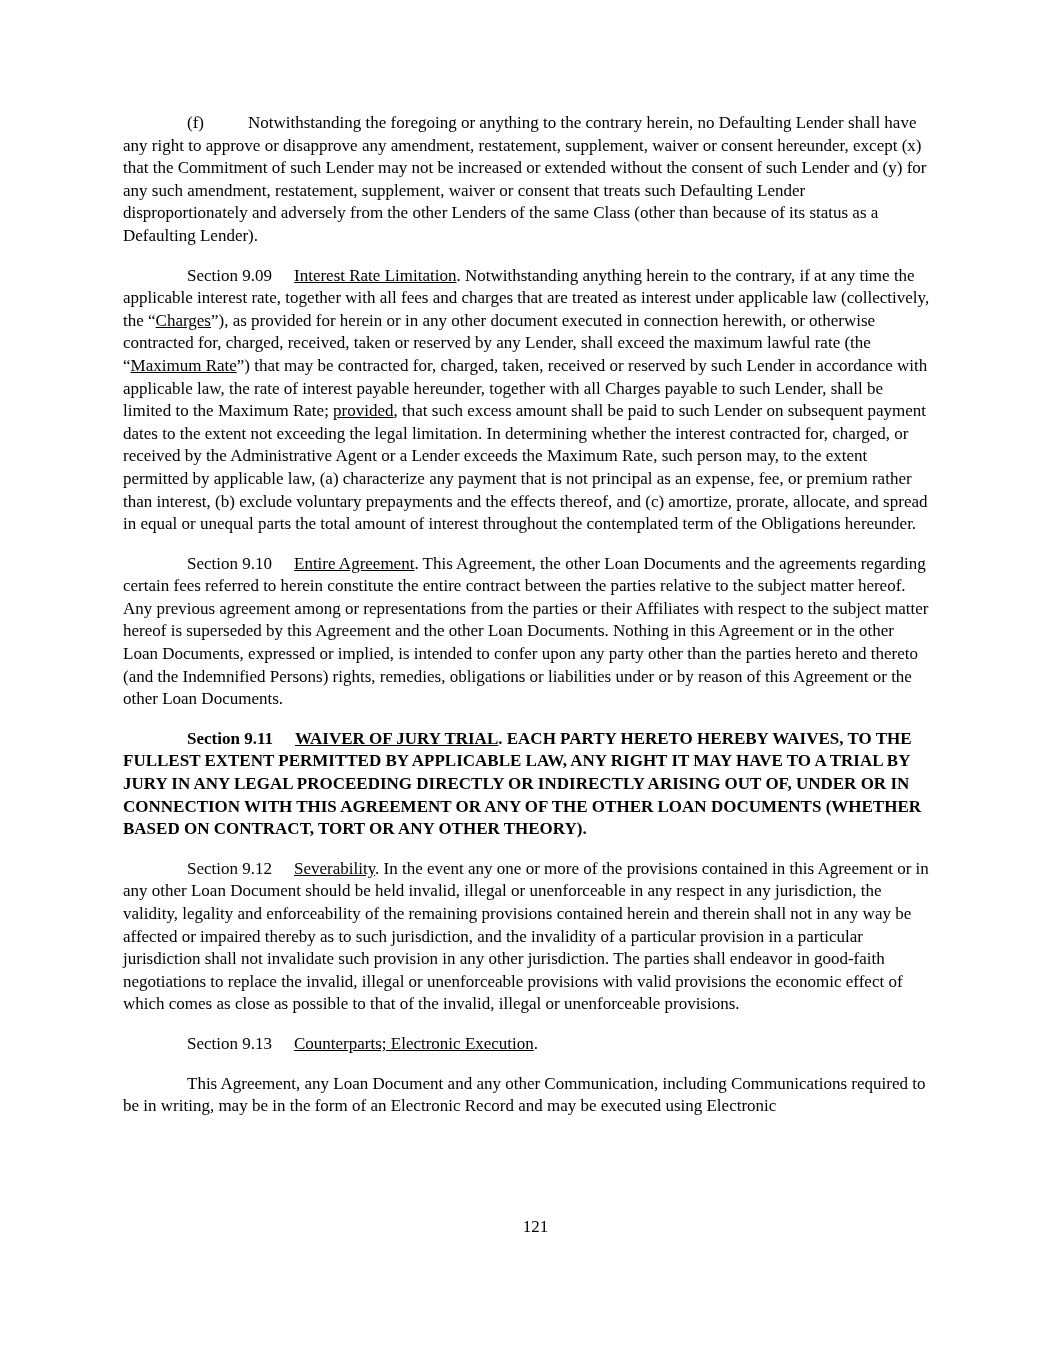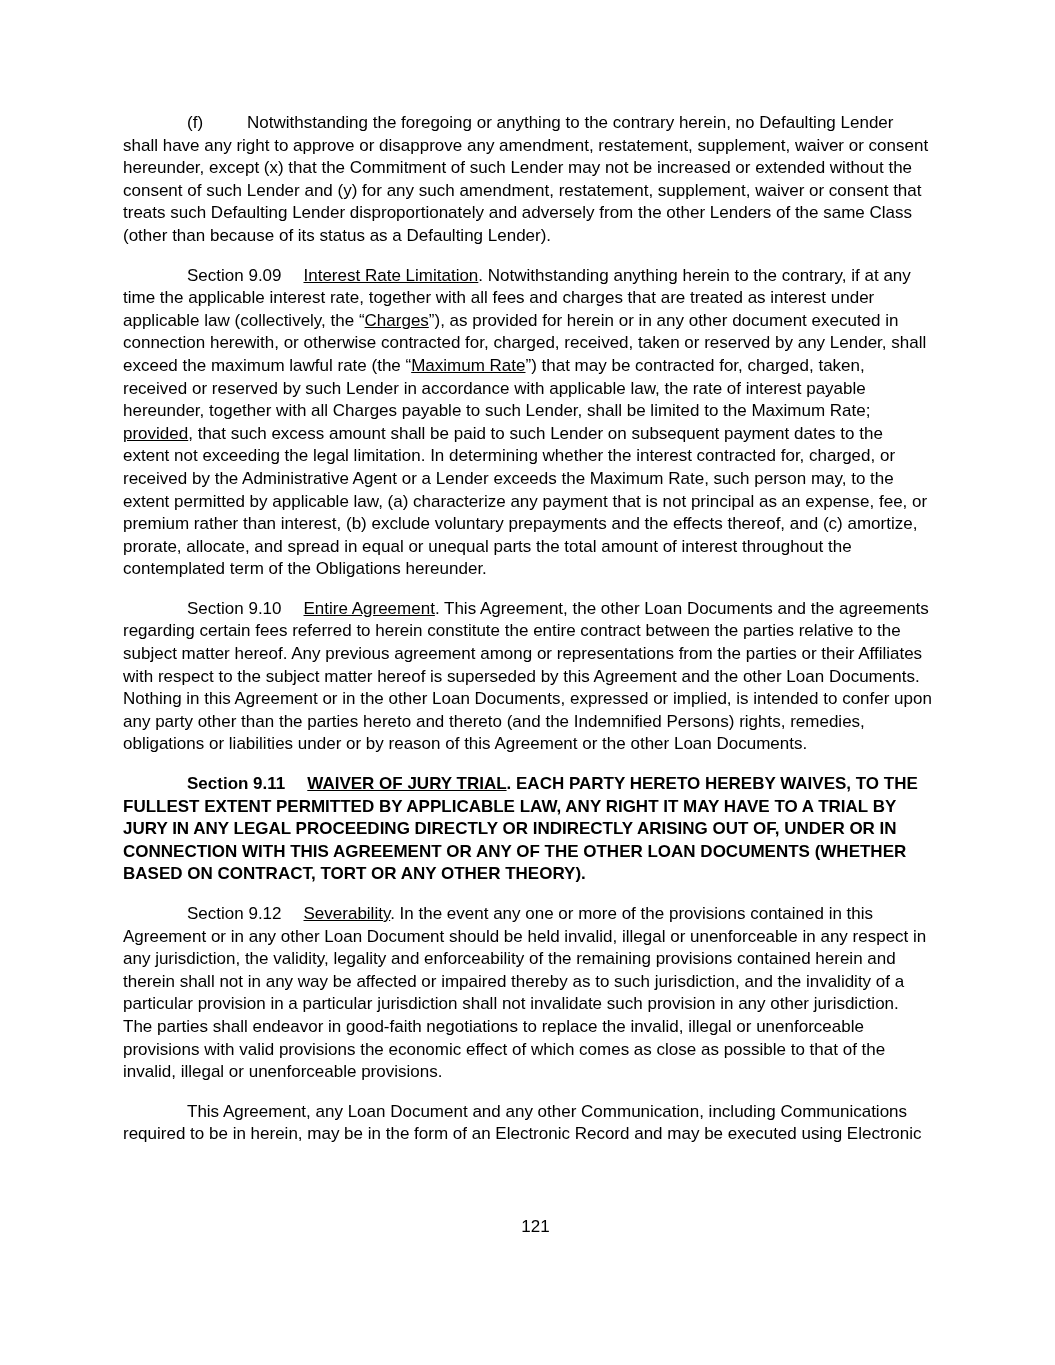--- a/index.html
+++ b/index.html
@@ -3,21 +3,21 @@
 <meta charset="utf-8">
 <style>
   * { box-sizing: border-box; }
   html, body { margin: 0; padding: 0; background: #ffffff; }
   .doc-page {
     width: 1055px;
     height: 1321px;
     margin: 0;
     background: #ffffff;
     color: #000000;
-    font-family: Liberation Sans, sans-serif;
+    font-family: Liberation Serif, serif;
     font-size: 17px;
     line-height: 22.6px;
     padding: 112px 123px 0 123px;
     position: relative;
     overflow: hidden;
   }
   .para {
     margin: 0 0 17px 0;
     text-indent: 64px;
     text-align: left;
@@ -43,18 +43,19 @@
   <p class="para"><span>(f)</span><span class="tab-wide"></span><span>Notwithstanding the foregoing or anything to the contrary herein, no Defaulting Lender shall have any right to approve or disapprove any amendment, restatement, supplement, waiver or consent hereunder, except (x) that the Commitment of such Lender may not be increased or extended without the consent of such Lender and (y) for any such amendment, restatement, supplement, waiver or consent that treats such Defaulting Lender disproportionately and adversely from the other Lenders of the same Class (other than because of its status as a Defaulting Lender).</span></p>
 
   <p class="para"><span>Section 9.09</span><span class="tab"></span><span class="u">Interest Rate Limitation</span><span>.  Notwithstanding anything herein to the contrary, if at any time the applicable interest rate, together with all fees and charges that are treated as interest under applicable law (collectively, the “</span><span class="u">Charges</span><span>”), as provided for herein or in any other document executed in connection herewith, or otherwise contracted for, charged, received, taken or reserved by any Lender, shall exceed the maximum lawful rate (the “</span><span class="u">Maximum Rate</span><span>”) that may be contracted for, charged, taken, received or reserved by such Lender in accordance with applicable law, the rate of interest payable hereunder, together with all Charges payable to such Lender, shall be limited to the Maximum Rate; </span><span class="u">provided</span><span>, that such excess amount shall be paid to such Lender on subsequent payment dates to the extent not exceeding the legal limitation. In determining whether the interest contracted for, charged, or received by the Administrative Agent or a Lender exceeds the Maximum Rate, such person may, to the extent permitted by applicable law, (a) characterize any payment that is not principal as an expense, fee, or premium rather than interest, (b) exclude voluntary prepayments and the effects thereof, and (c) amortize, prorate, allocate, and spread in equal or unequal parts the total amount of interest throughout the contemplated term of the Obligations hereunder.</span></p>
 
   <p class="para"><span>Section 9.10</span><span class="tab"></span><span class="u">Entire Agreement</span><span>.  This Agreement, the other Loan Documents and the agreements regarding certain fees referred to herein constitute the entire contract between the parties relative to the subject matter hereof. Any previous agreement among or representations from the parties or their Affiliates with respect to the subject matter hereof is superseded by this Agreement and the other Loan Documents.  Nothing in this Agreement or in the other Loan Documents, expressed or implied, is intended to confer upon any party other than the parties hereto and thereto (and the Indemnified Persons) rights, remedies, obligations or liabilities under or by reason of this Agreement or the other Loan Documents.</span></p>
 
   <p class="para bold-para"><span>Section 9.11</span><span class="tab"></span><span class="u">WAIVER OF JURY TRIAL</span><span>.  EACH PARTY HERETO HEREBY WAIVES, TO THE FULLEST EXTENT PERMITTED BY APPLICABLE LAW, ANY RIGHT IT MAY HAVE TO A TRIAL BY JURY IN ANY LEGAL PROCEEDING DIRECTLY OR INDIRECTLY ARISING OUT OF, UNDER OR IN CONNECTION WITH THIS AGREEMENT OR ANY OF THE OTHER LOAN DOCUMENTS (WHETHER BASED ON CONTRACT, TORT OR ANY OTHER THEORY).</span></p>
 
   <p class="para"><span>Section 9.12</span><span class="tab"></span><span class="u">Severability</span><span>.  In the event any one or more of the provisions contained in this Agreement or in any other Loan Document should be held invalid, illegal or unenforceable in any respect in any jurisdiction, the validity, legality and enforceability of the remaining provisions contained herein and therein shall not in any way be affected or impaired thereby as to such jurisdiction, and the invalidity of a particular provision in a particular jurisdiction shall not invalidate such provision in any other jurisdiction. The parties shall endeavor in good-faith negotiations to replace the invalid, illegal or unenforceable provisions with valid provisions the economic effect of which comes as close as possible to that of the invalid, illegal or unenforceable provisions.</span></p>
 
+  <p class="para"><span>Section 9.13</span><span class="tab"></span><span class="u">Counterparts; Electronic Execution</span><span>.</span></p>
 
-  <p class="para"><span>This Agreement, any Loan Document and any other Communication, including Communications required to be in herein, may be in the form of an Electronic Record and may be executed using Electronic</span></p>
+  <p class="para"><span>This Agreement, any Loan Document and any other Communication, including Communications required to be in writing, may be in the form of an Electronic Record and may be executed using Electronic</span></p>
 
   <div class="page-number">121</div>
 
 </div>
 
 </body></html>

